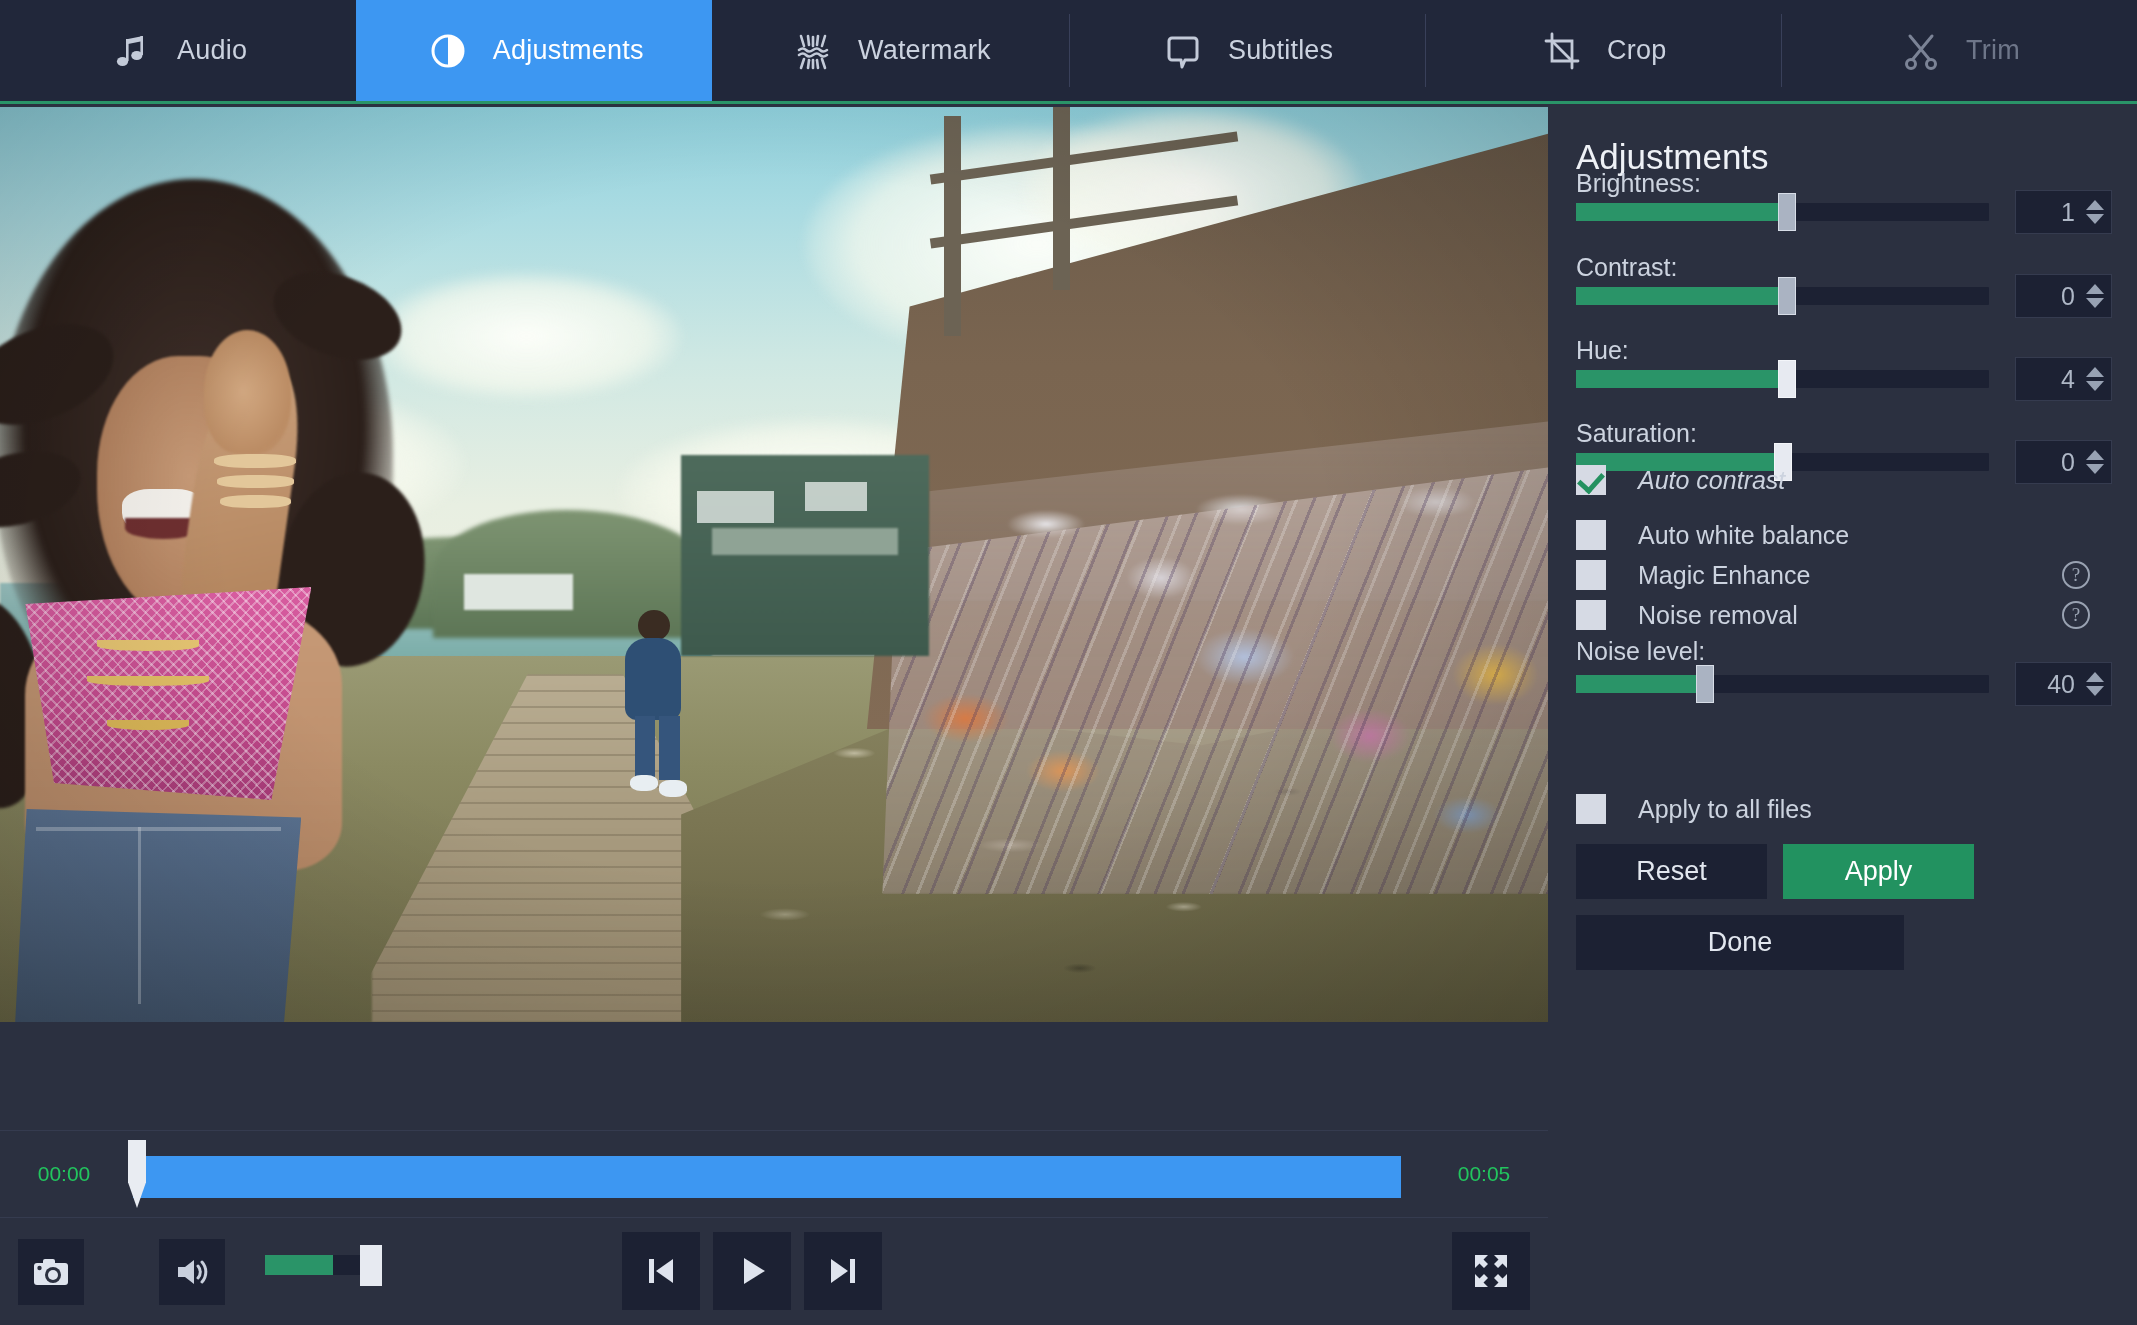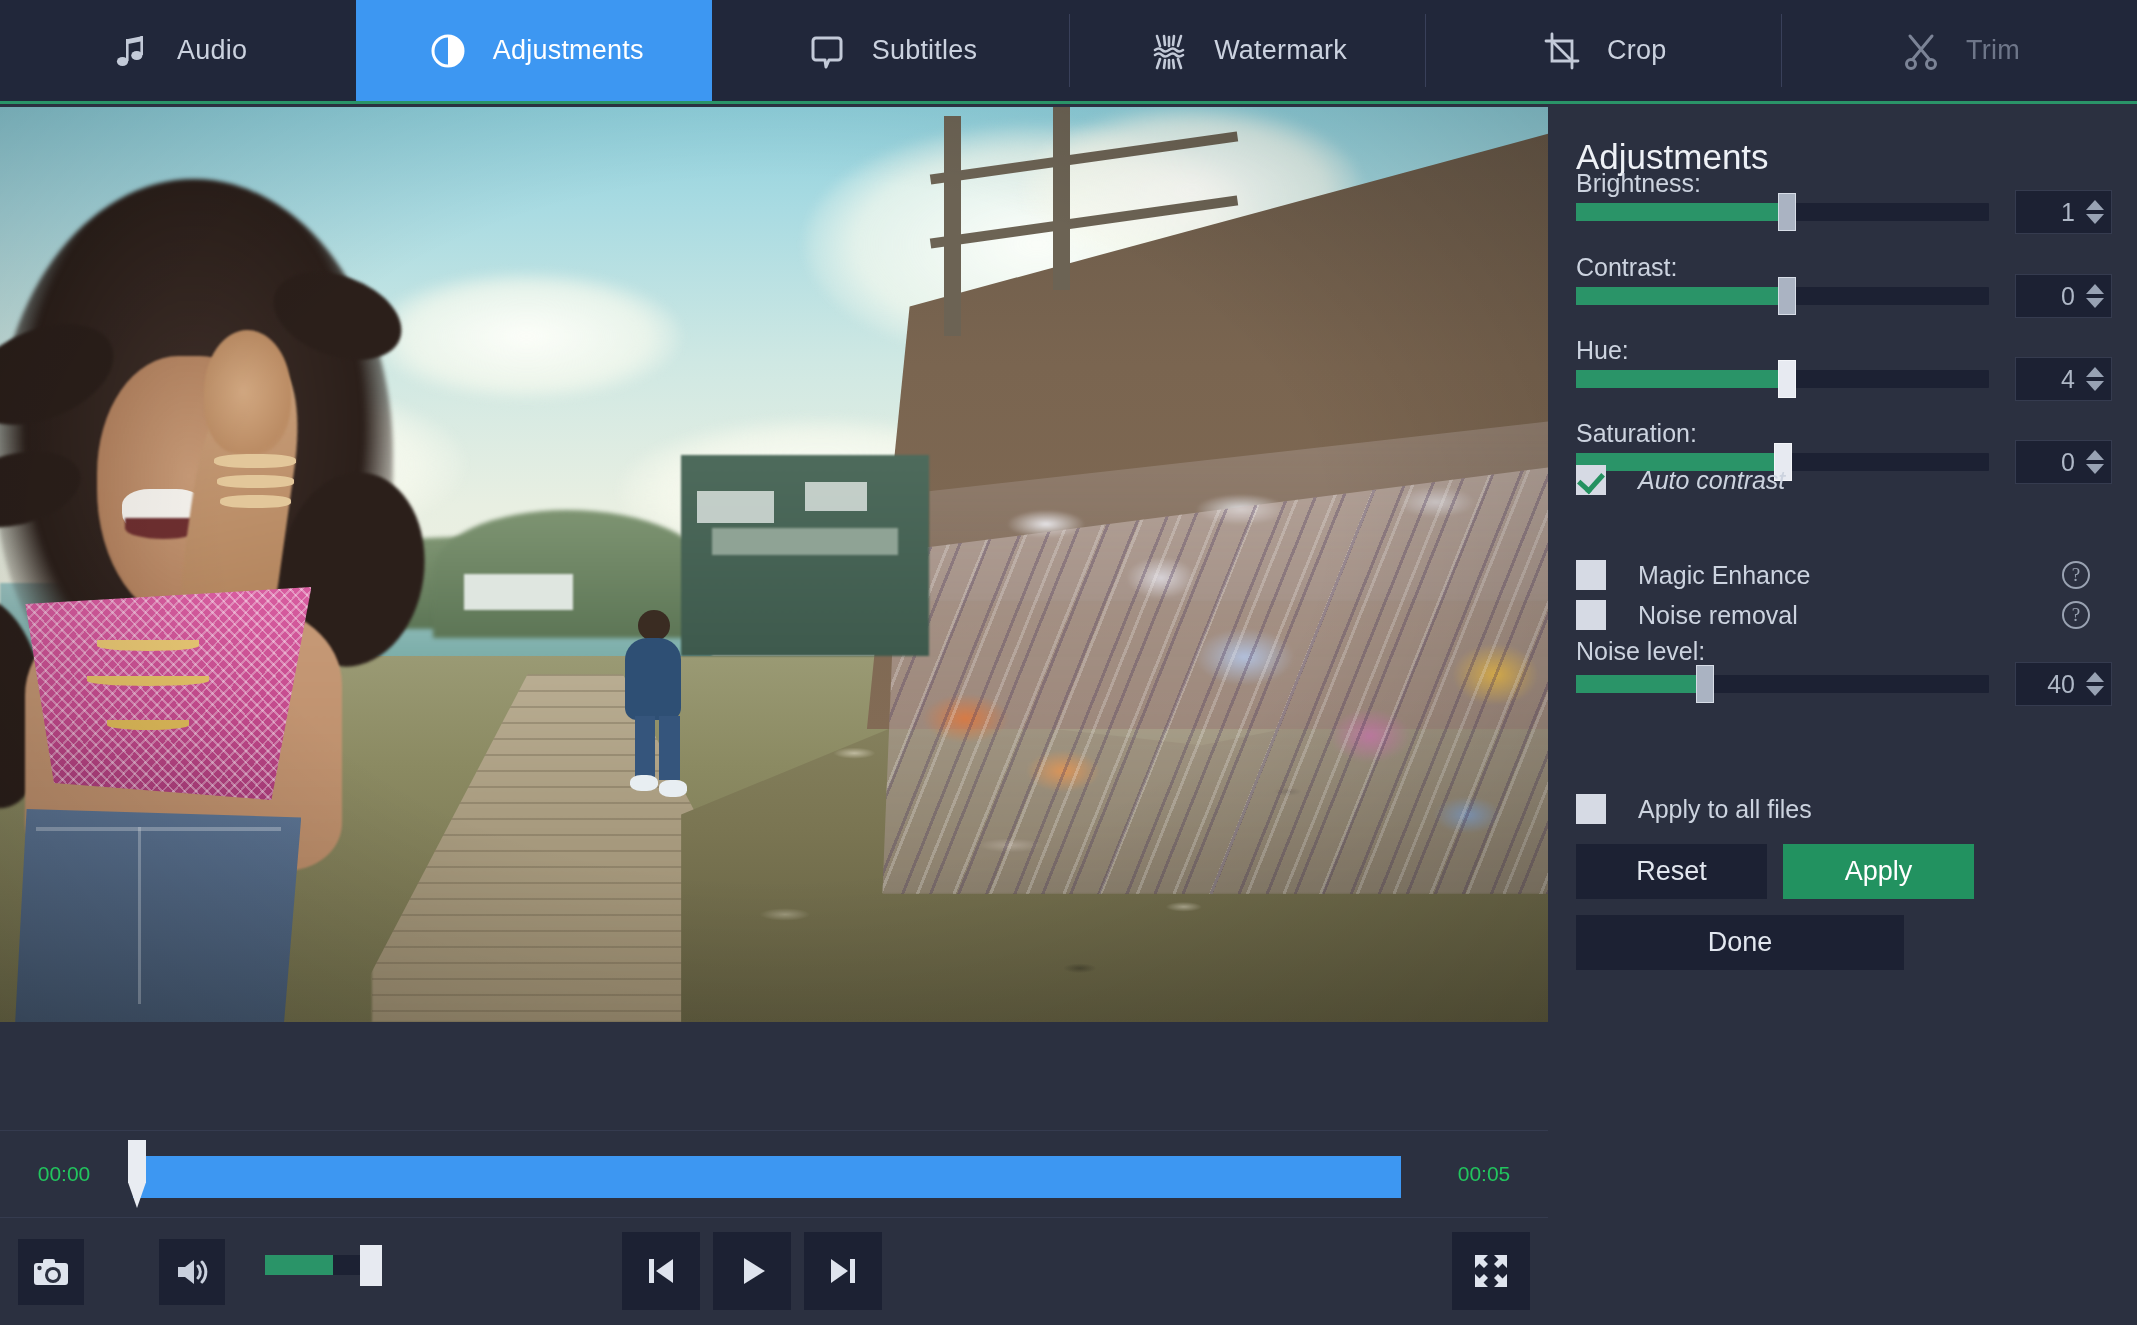--- a/index.html
+++ b/index.html
@@ -471,29 +471,20 @@
     </div>
 
     <div class="tool-tab active">
       <span class="ticon">
         <svg width="44" height="44" viewBox="0 0 44 44">
           <circle cx="22" cy="22" r="15" fill="none" stroke="#ffffff" stroke-width="3"></circle>
           <path d="M22 7 A15 15 0 0 1 22 37 Z" fill="#ffffff"></path>
         </svg>
       </span>
       <span class="tool-label">Adjustments</span>
-    </div>
-
-    <div class="tool-tab">
-      <span class="ticon">
-        <svg width="44" height="44" viewBox="0 0 44 44">
-          <path d="M11 9 h22 a3 3 0 0 1 3 3 v16 a3 3 0 0 1 -3 3 h-9 l-3 7 -1 -7 h-9 a3 3 0 0 1 -3 -3 v-16 a3 3 0 0 1 3 -3 z" fill="none" stroke="#c3cad8" stroke-width="3" stroke-linejoin="round"></path>
-        </svg>
-      </span>
-      <span class="tool-label">Subtitles</span>
     </div>
 
     <div class="tool-tab">
       <span class="ticon">
         <svg width="44" height="44" viewBox="0 0 44 44">
           <g fill="none" stroke="#c3cad8" stroke-width="2.6" stroke-linecap="round">
             <path d="M10 7 L13 17"></path>
               <path d="M17 7 L18 16"></path>
             <path d="M27 7 L26 16"></path>
               <path d="M34 7 L31 17"></path>
@@ -502,20 +493,29 @@
             <path d="M8 26 q4 -3 7 0 t7 0 t7 0 t7 0"></path>
             <path d="M13 30 L10 39"></path>
               <path d="M18 31 L17 39"></path>
             <path d="M26 31 L27 39"></path>
               <path d="M31 30 L34 39"></path>
             <path d="M22 31 L22 39"></path>
           </g>
         </svg>
       </span>
       <span class="tool-label">Watermark</span>
+    </div>
+
+    <div class="tool-tab">
+      <span class="ticon">
+        <svg width="44" height="44" viewBox="0 0 44 44">
+          <path d="M11 9 h22 a3 3 0 0 1 3 3 v16 a3 3 0 0 1 -3 3 h-9 l-3 7 -1 -7 h-9 a3 3 0 0 1 -3 -3 v-16 a3 3 0 0 1 3 -3 z" fill="none" stroke="#c3cad8" stroke-width="3" stroke-linejoin="round"></path>
+        </svg>
+      </span>
+      <span class="tool-label">Subtitles</span>
     </div>
 
     <div class="tool-tab">
       <span class="ticon">
         <svg width="44" height="44" viewBox="0 0 44 44">
           <g fill="none" stroke="#c3cad8" stroke-width="2.8" stroke-linecap="round">
             <path d="M12 5 V32 H38"></path>
             <path d="M6 12 H32 V39"></path>
             <path d="M12 12 L32 32"></path>
           </g>
@@ -746,20 +746,24 @@
         <div class="tri-up"></div>
         <div class="tri-down"></div>
       </div>
     </div>
 
     <div class="check-row" style="top:353px;font-style:italic;">
       <span class="cbox checked"></span>
       <span class="check-label">Auto contrast</span>
     </div>
 
+    <div class="check-row" style="top:408px;">
+      <span class="cbox"></span>
+      <span class="check-label">Auto white balance</span>
+    </div>
 
     <div class="check-row" style="top:448px;">
       <span class="cbox"></span>
       <span class="check-label">Magic Enhance</span>
       <span class="help-icon">?</span>
     </div>
 
     <div class="check-row" style="top:488px;">
       <span class="cbox"></span>
       <span class="check-label">Noise removal</span>

